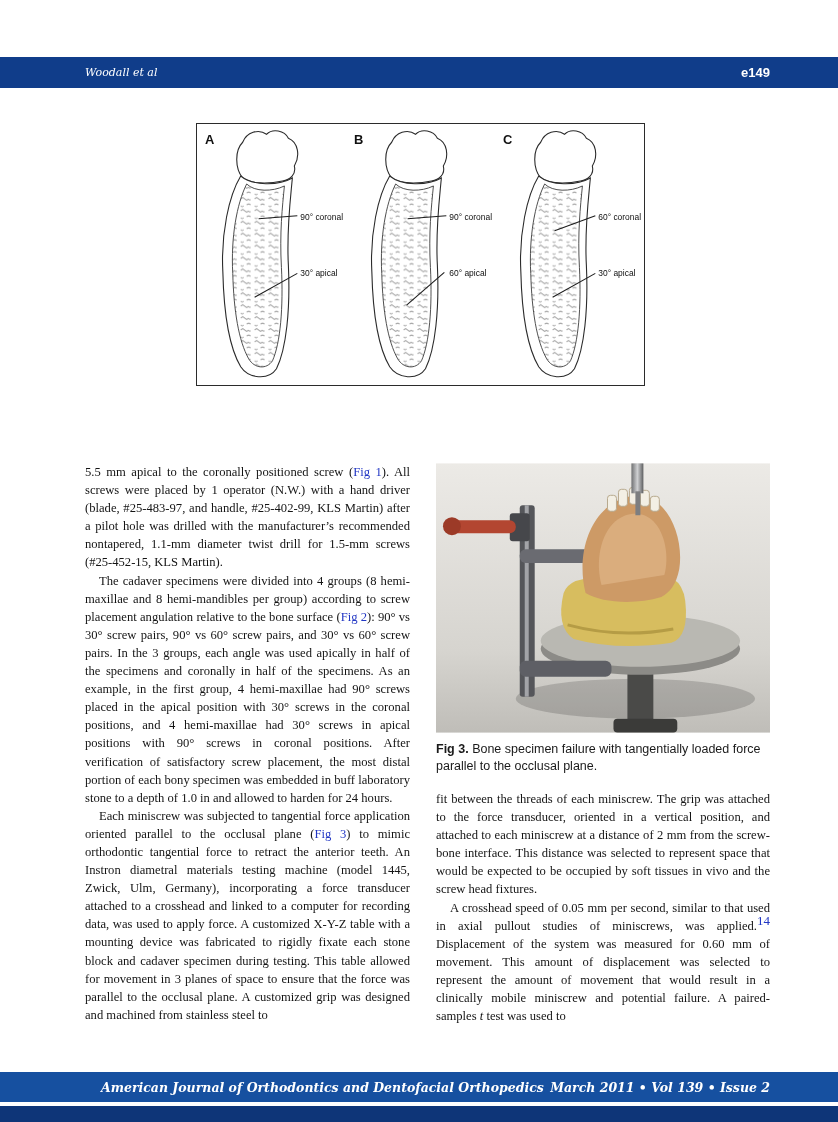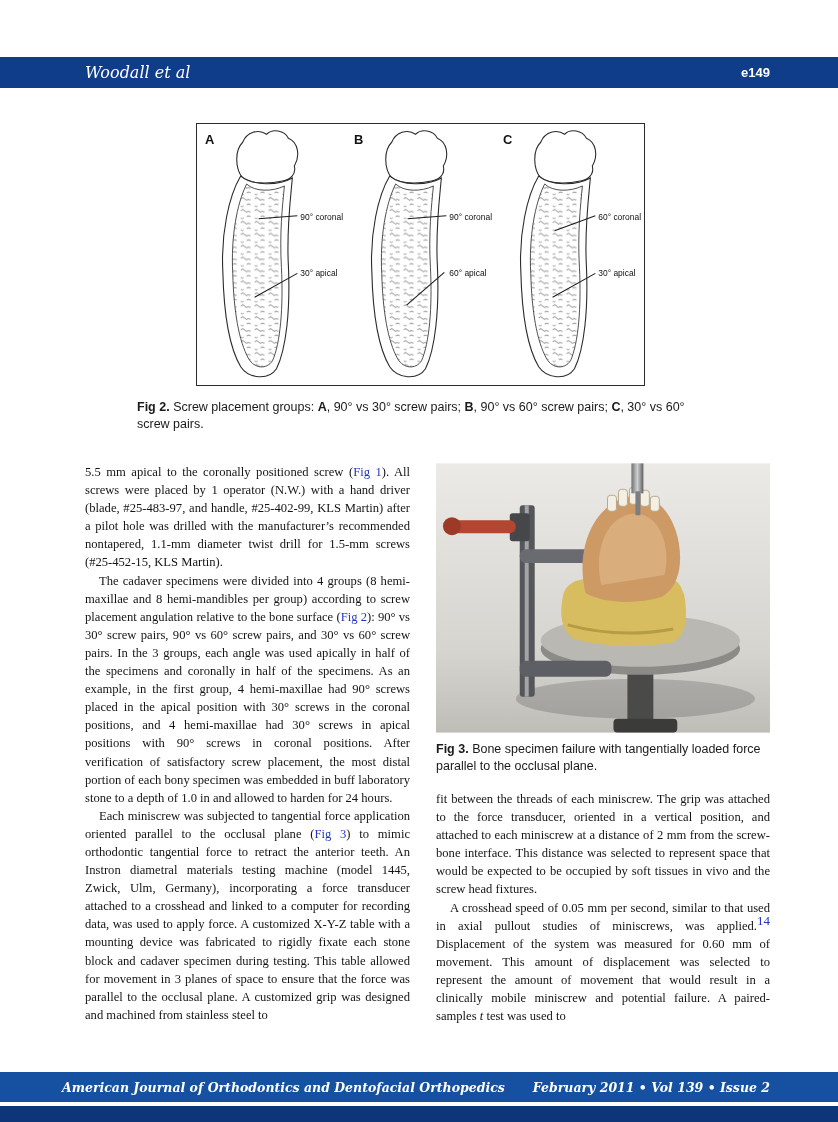--- a/index.html
+++ b/index.html
@@ -9,21 +9,21 @@
     background:#ffffff; overflow:hidden; color:#111;
   }
 
   
   .band-header {
     position:absolute; top:57px; left:0; width:838px; height:31px;
     background:var(--header-navy,#103d8a);
     display:flex; align-items:center; justify-content:space-between;
     padding:0 68px 0 85px; color:#fff;
   }
-  .running-head { font-family:"DejaVu Serif", serif; font-style:italic; font-size:16px; }
+  .running-head { font-family:"DejaVu Serif", serif; font-style:italic; font-size:11px; }
   .page-num { font-family:"Liberation Sans", sans-serif; font-weight:bold; font-size:13px; }
 
   
   .fig2-box {
     position:absolute; top:123px; left:196px; width:449px; height:263px;
     border:1px solid #2b2b2b; background:#fff; display:flex;
   }
   .panel { width:149px; height:261px; display:block; }
   .panel .outline { fill:#ffffff; stroke:#2b2b2b; stroke-width:1.1; }
   .panel .stipple { fill:url(#stip); stroke:#3a3a3a; stroke-width:0.9; }
@@ -56,21 +56,21 @@
   .fig3-caption {
     font-family:"Liberation Sans", sans-serif; font-size:12.5px; line-height:17px;
     color:#1a1a1a; margin:8px 0 15px 0;
   }
 
   
   .band-footer-text {
     position:absolute; top:1072px; left:0; width:838px; height:30px;
     background:var(--footer-blue,#1650a0);
     display:flex; align-items:center; justify-content:space-between;
-    padding:0 68px 0 62px; color:#fff;
+    padding:0 68px 0 101px; color:#fff;
   }
   .footer-journal { font-family:"DejaVu Serif", serif; font-style:italic; font-weight:bold; font-size:12.5px; }
   .footer-issue { font-family:"DejaVu Serif", serif; font-style:italic; font-weight:bold; font-size:12.5px; }
   .band-footer-strip {
     position:absolute; top:1106px; left:0; width:838px; height:16px;
     background:var(--strip-navy,#103d8a);
   }
 </style>
 </head>
 <body>
@@ -123,21 +123,20 @@
       <path class="outline" d="M44,52 C32,72 24,110 26,148 C27,190 32,224 44,244 C52,256 72,258 80,246 C90,226 94,186 92,142 C90,106 94,76 96,54 C82,62 56,62 44,52 Z"></path>
       <path class="stipple" d="M50,60 C40,80 34,114 36,150 C37,188 42,218 52,236 C58,246 70,247 76,238 C84,220 87,184 85,144 C83,110 86,82 88,62 C76,68 58,68 50,60 Z"></path>
       <line class="ptr" x1="60" y1="107" x2="101" y2="92"></line>
       <text class="lbl" x="104" y="96">60° coronal</text>
       <line class="ptr" x1="58" y1="174" x2="101" y2="150"></line>
       <text class="lbl" x="104" y="153">30° apical</text>
     </svg>
 
   </figure>
 
-  <div class="fig2-caption"><span style="font-weight: bold;">Fig 2.</span><span>  Screw placement groups: </span><span style="font-weight: bold;">A</span><span>, 90° vs 30° screw pairs; </span><span style="font-weight: bold;">B</span><span>, 90° vs 60° screw pairs; </span><span style="font-weight: bold;">C</span><span>, 30° vs 60° screw pairs.</span></div>
 
   <div class="columns">
 
     <div class="col-left">
       <p class="body"><span>5.5 mm apical to the coronally positioned screw (</span><span class="link">Fig 1</span><span>). All screws were placed by 1 operator (N.W.) with a hand driver (blade, #25-483-97, and handle, #25-402-99, KLS Martin) after a pilot hole was drilled with the manufacturer’s recommended nontapered, 1.1-mm diameter twist drill for 1.5-mm screws (#25-452-15, KLS Martin).</span></p>
       <p class="body indent"><span>The cadaver specimens were divided into 4 groups (8 hemi-maxillae and 8 hemi-mandibles per group) according to screw placement angulation relative to the bone surface (</span><span class="link">Fig 2</span><span>): 90° vs 30° screw pairs, 90° vs 60° screw pairs, and 30° vs 60° screw pairs. In the 3 groups, each angle was used apically in half of the specimens and coronally in half of the specimens. As an example, in the first group, 4 hemi-maxillae had 90° screws placed in the apical position with 30° screws in the coronal positions, and 4 hemi-maxillae had 30° screws in apical positions with 90° screws in coronal positions. After verification of satisfactory screw placement, the most distal portion of each bony specimen was embedded in buff laboratory stone to a depth of 1.0 in and allowed to harden for 24 hours.</span></p>
       <p class="body indent"><span>Each miniscrew was subjected to tangential force application oriented parallel to the occlusal plane (</span><span class="link">Fig 3</span><span>) to mimic orthodontic tangential force to retract the anterior teeth. An Instron diametral materials testing machine (model 1445, Zwick, Ulm, Germany), incorporating a force transducer attached to a crosshead and linked to a computer for recording data, was used to apply force. A customized X-Y-Z table with a mounting device was fabricated to rigidly fixate each stone block and cadaver specimen during testing. This table allowed for movement in 3 planes of space to ensure that the force was parallel to the occlusal plane. A customized grip was designed and machined from stainless steel to</span></p>
     </div>
 
     <div class="col-right">
@@ -187,18 +186,18 @@
 
       <p class="body"><span>fit between the threads of each miniscrew. The grip was attached to the force transducer, oriented in a vertical position, and attached to each miniscrew at a distance of 2 mm from the screw-bone interface. This distance was selected to represent space that would be expected to be occupied by soft tissues in vivo and the screw head fixtures.</span></p>
       <p class="body indent"><span>A crosshead speed of 0.05 mm per second, similar to that used in axial pullout studies of miniscrews, was applied.</span><sup class="link">14</sup><span> Displacement of the system was measured for 0.60 mm of movement. This amount of displacement was selected to represent the amount of movement that would result in a clinically mobile miniscrew and potential failure. A paired-samples </span><span style="font-style: italic;">t</span><span> test was used to</span></p>
     </div>
 
   </div>
 
   <footer>
     <div class="band-footer-text">
       <span class="footer-journal">American Journal of Orthodontics and Dentofacial Orthopedics</span>
-      <span class="footer-issue">February 2011 • Vol 139 • Issue 2</span>
+      <span class="footer-issue">March 2011 • Vol 139 • Issue 2</span>
     </div>
     <div class="band-footer-strip"></div>
   </footer>
 
 </div>
 
 </body></html>

